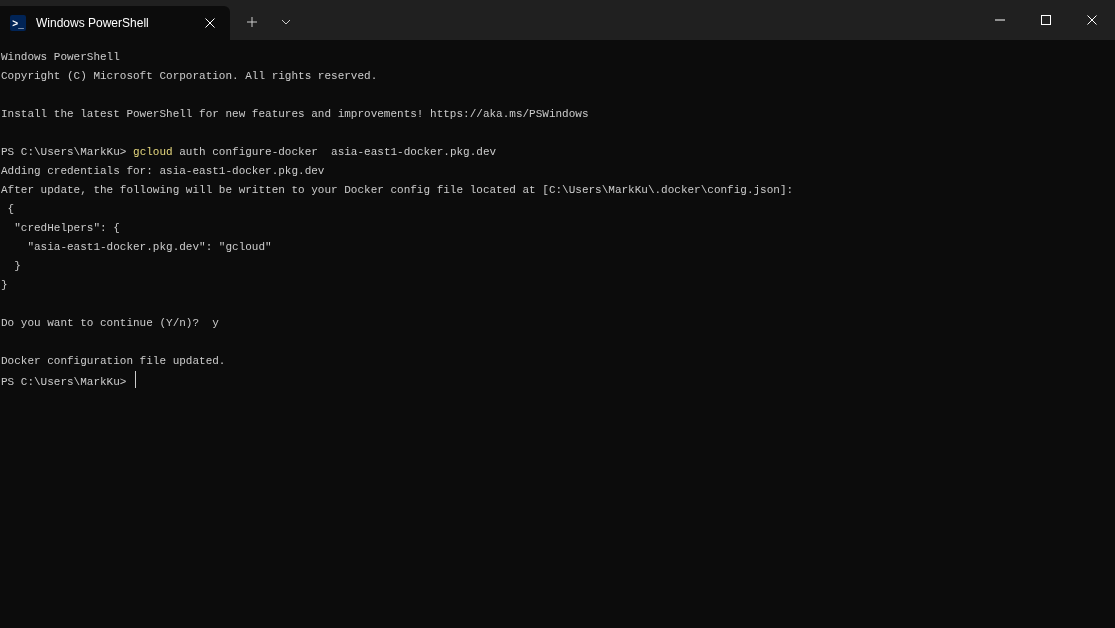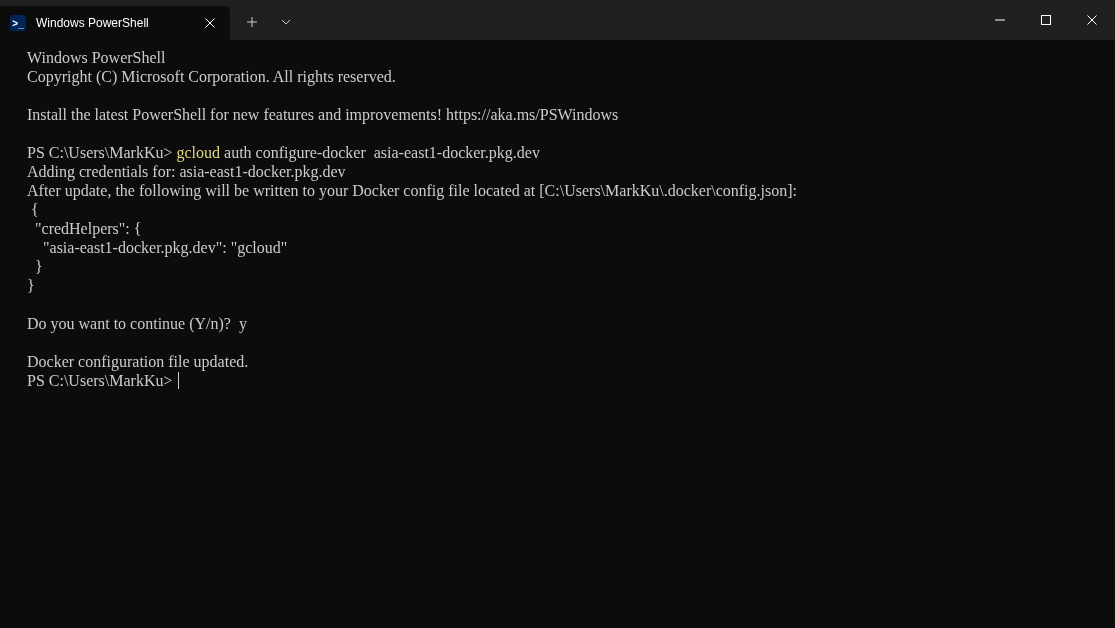--- a/index.html
+++ b/index.html
@@ -85,26 +85,26 @@
     }
     .window-btn {
       width: 46px;
       display: flex;
       align-items: center;
       justify-content: center;
       color: #ffffff;
       cursor: pointer;
     }
     .terminal {
-      padding: 8px 27px;
+      padding: 8px 1px;
       color: #cccccc;
-      font-size: 16px;
+      font-size: 11px;
       line-height: 19px;
       white-space: pre;
-      font-family: Liberation Serif, serif;
+      font-family: Liberation Mono, monospace;
     }
     .cmd-gcloud { color: #e5d77e; }
     .cursor {
       display: inline-block;
       width: 1px;
       height: 17px;
       background: #cccccc;
       vertical-align: text-bottom;
       margin-left: 2px;
     }

